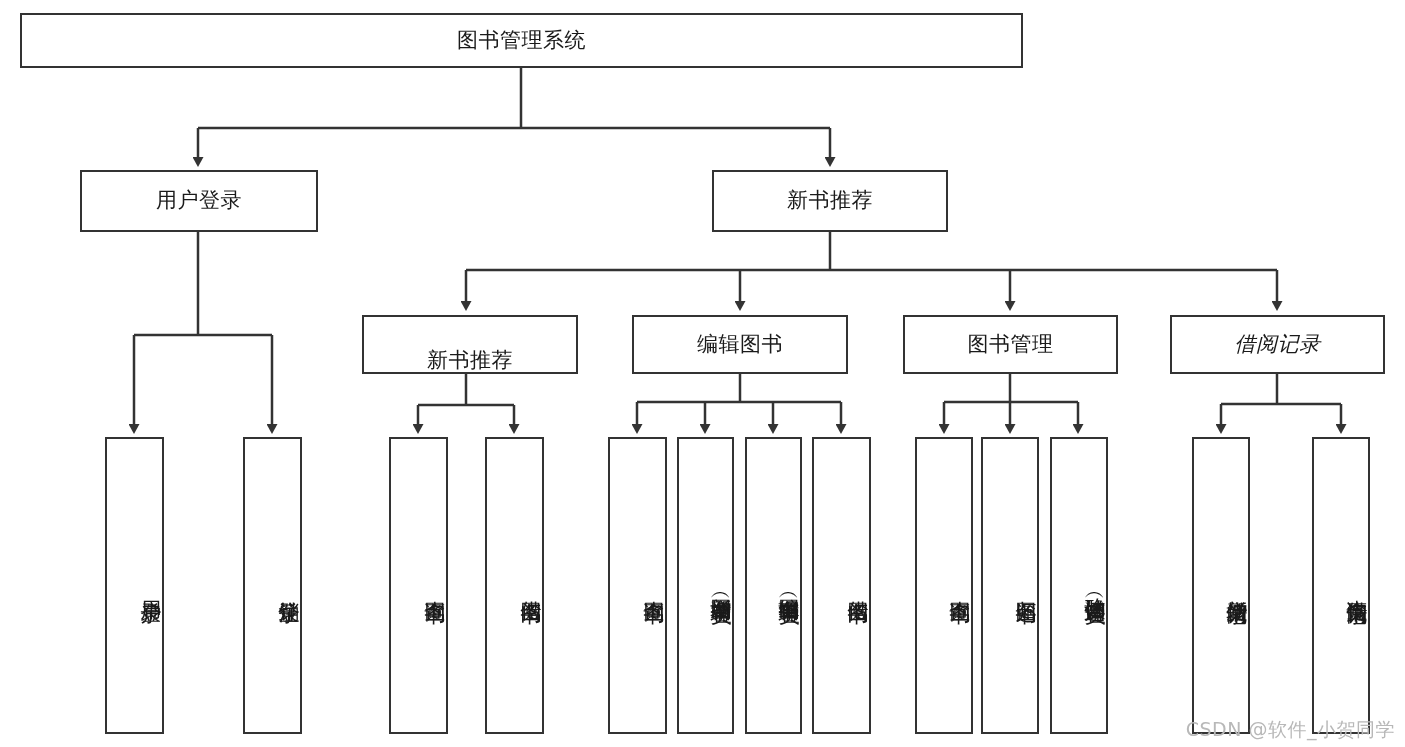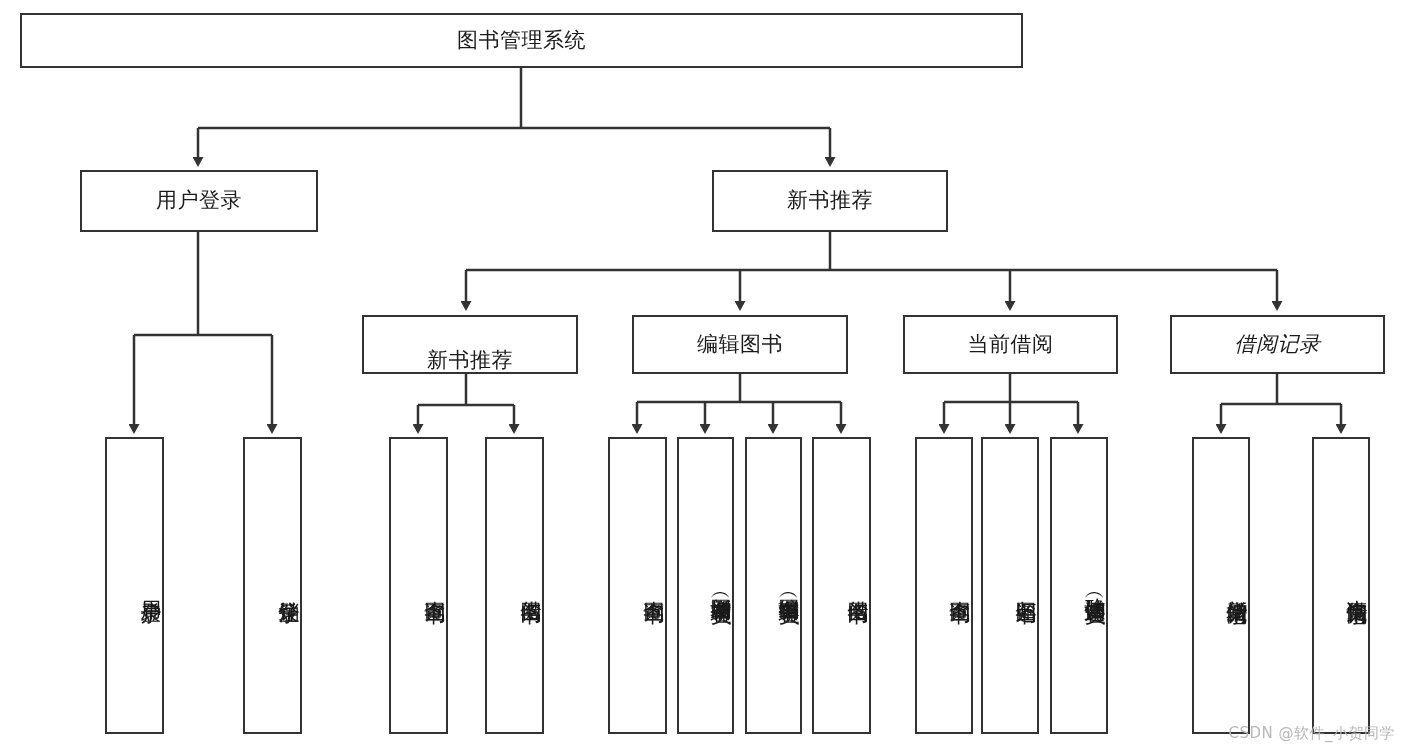--- a/index.html
+++ b/index.html
@@ -54,21 +54,21 @@
     justify-content: center;
   }
   .node .label {
     display: block;
     white-space: pre-line;
   }
   #watermark {
     position: absolute;
     right: 10px;
     bottom: 4px;
-    font-size: 15px;
+    font-size: 19px;
     color: #b8b8b8;
     letter-spacing: 0.5px;
     z-index: 3;
     white-space: nowrap;
     font-family: "DejaVu Sans", "Liberation Sans", sans-serif;
   }
 </style>
 </head>
 <body>
 
@@ -135,21 +135,21 @@
     <span class="label">新书推荐</span>
   </div>
 
   <div class="node h" style="left:362px; top:315px; width:216px; height:59px;align-items:flex-end;">
     <span class="label">新书推荐</span>
   </div>
   <div class="node h" style="left:632px; top:315px; width:216px; height:59px;">
     <span class="label">编辑图书</span>
   </div>
   <div class="node h" style="left:903px; top:315px; width:215px; height:59px;">
-    <span class="label">当前借阅</span>
+    <span class="label">图书管理</span>
   </div>
   <div class="node h" style="left:1170px; top:315px; width:215px; height:59px;font-style:italic;">
     <span class="label">借阅记录</span>
   </div>
 
   <div class="node v" style="left:105px; top:437px; width:59px; height:297px;">
     <span class="label">用户登录</span>
   </div>
   <div class="node v" style="left:243px; top:437px; width:59px; height:297px;">
     <span class="label">注销登录</span>

